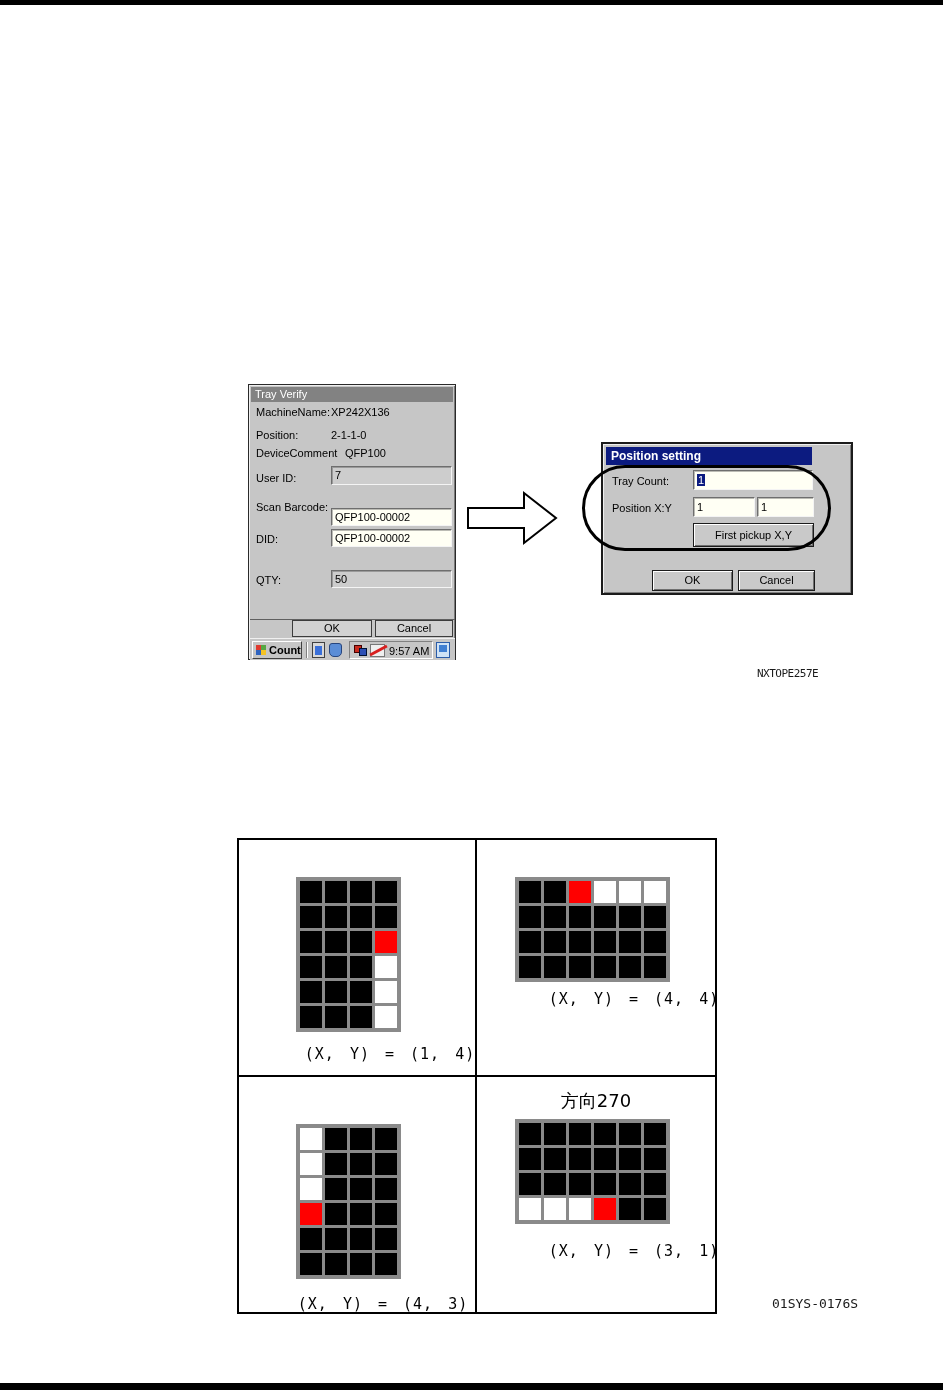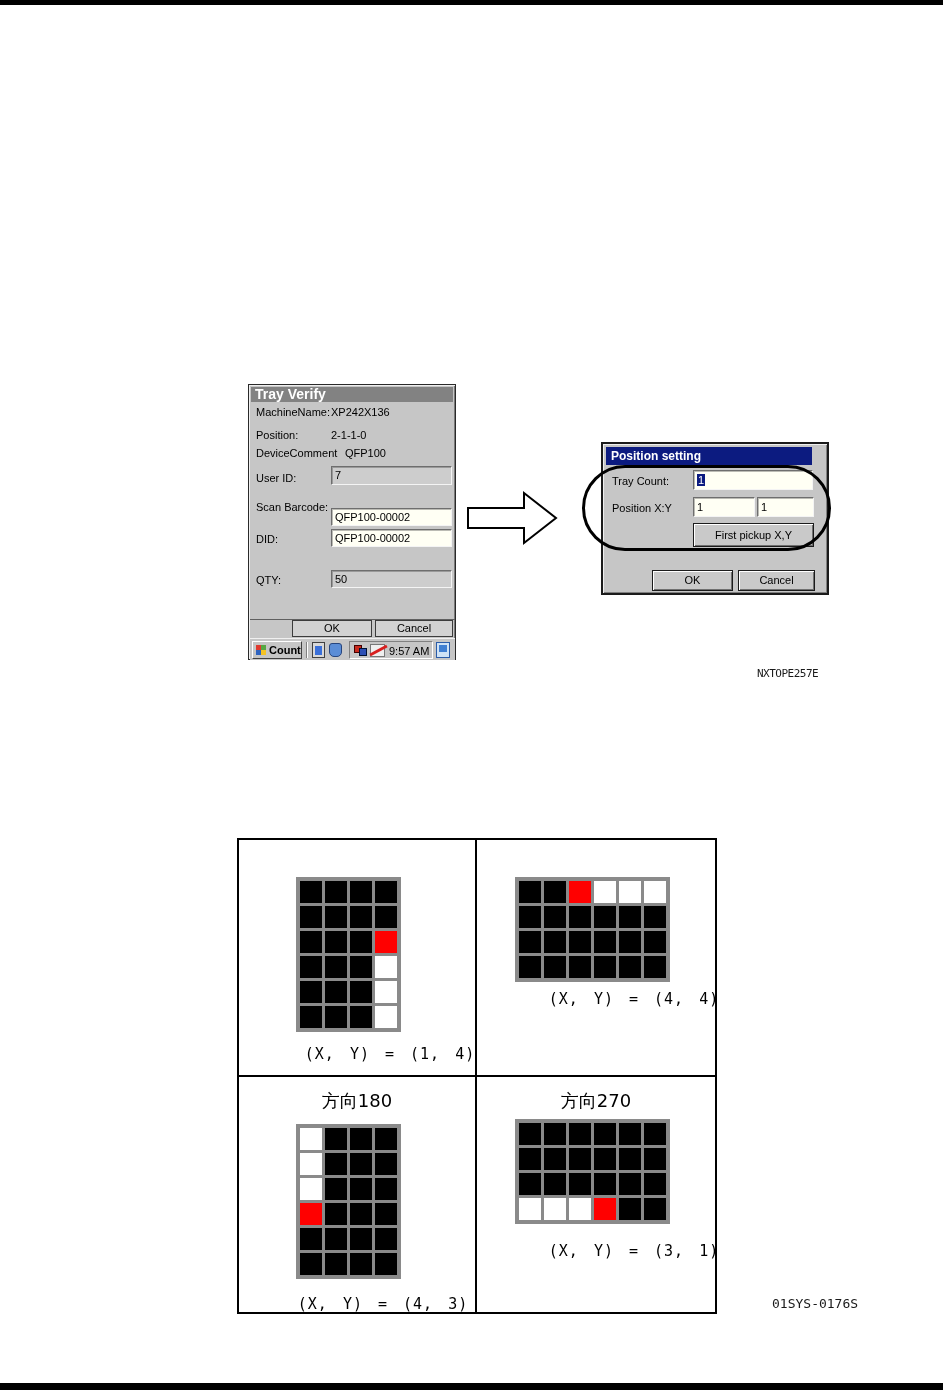--- a/index.html
+++ b/index.html
@@ -16,21 +16,21 @@
 
   
   .ce-capture {
     left:248px; top:384px; width:208px; height:276px;
     background:#c6c6c6; border:1px solid #2a2a2a;
     box-shadow: inset 1px 1px 0 #efefef, inset -1px -1px 0 #7a7a7a;
     font-size:11px; color:#000;
   }
   .tv-title {
     left:2px; top:2px; width:202px; height:15px; background:#828282;
-    color:#fff; font-weight:bold; font-size:14px; line-height:15px; padding-left:4px;
+    color:#fff; font-weight:normal; font-size:11px; line-height:15px; padding-left:4px;
   }
   .ce-label { font-size:11px; white-space:nowrap; }
   .field {
     font-size:11px; line-height:16px; padding-left:3px; overflow:hidden; white-space:nowrap;
     border-top:1px solid #6e6e6e; border-left:1px solid #6e6e6e;
     border-bottom:1px solid #f4f4f4; border-right:1px solid #f4f4f4;
     box-shadow: inset 1px 1px 0 rgba(60,60,60,.35);
   }
   .field.gray  { background:#cdcdcd; }
   .field.white { background:#fffff4; }
@@ -70,21 +70,21 @@
   .slash-ico i { position:absolute; left:-2px; top:4px; width:19px; height:3px; background:#d81f1f; transform:rotate(-28deg); }
   .tb-time { left:39px; top:2px; width:44px; font-size:11px; line-height:14px; }
   .desk-ico { left:186px; top:3px; width:14px; height:16px; background:#cfe2f5; border:1px solid #2a5ca8; }
   .desk-ico i { position:absolute; left:2px; top:2px; right:2px; bottom:5px; background:#3f7fd2; }
 
   
   .arrow-wrap { left:464px; top:486px; width:96px; height:64px; }
 
   
   .pos-dialog {
-    left:601px; top:442px; width:228px; height:153px; background:#c6c6c6;
+    left:601px; top:442px; width:252px; height:153px; background:#c6c6c6;
     border:2px solid #1b1b1b;
     box-shadow: inset 1px 1px 0 #efefef, inset -1px -1px 0 #808080;
     font-size:11px; color:#000;
   }
   .ps-title {
     left:3px; top:3px; width:206px; height:18px; background:#0c1b80;
     color:#fff; font-weight:bold; font-size:12px; line-height:18px; padding-left:5px;
   }
   .sel-text { background:#0c1b80; color:#fff; padding:0 1px; }
   .btn3d {
@@ -269,21 +269,20 @@
           <div class="tcell" style="background: rgb(0, 0, 0);"></div>
           <div class="tcell" style="background: rgb(0, 0, 0);"></div>
           <div class="tcell" style="background: rgb(0, 0, 0);"></div>
           <div class="tcell" style="background: rgb(0, 0, 0);"></div>
           <div class="tcell" style="background: rgb(0, 0, 0);"></div>
           <div class="tcell" style="background: rgb(0, 0, 0);"></div>
         </div>
       <div class="quad-label" style="top:150px; transform:translateX(38px)">(X, Y) = (4, 4)</div>
     </div>
     <div class="quad br">
-      <div class="quad-title" style="top:12px">方向180</div>
       <div class="tray-grid" style="left: 57px; top: 47px; background: rgb(138, 138, 138); grid-template-columns: repeat(4, 22px);">
           <div class="tcell" style="background: rgb(255, 255, 255);"></div>
           <div class="tcell" style="background: rgb(0, 0, 0);"></div>
           <div class="tcell" style="background: rgb(0, 0, 0);"></div>
           <div class="tcell" style="background: rgb(0, 0, 0);"></div>
           <div class="tcell" style="background: rgb(255, 255, 255);"></div>
           <div class="tcell" style="background: rgb(0, 0, 0);"></div>
           <div class="tcell" style="background: rgb(0, 0, 0);"></div>
           <div class="tcell" style="background: rgb(0, 0, 0);"></div>
           <div class="tcell" style="background: rgb(255, 255, 255);"></div>

